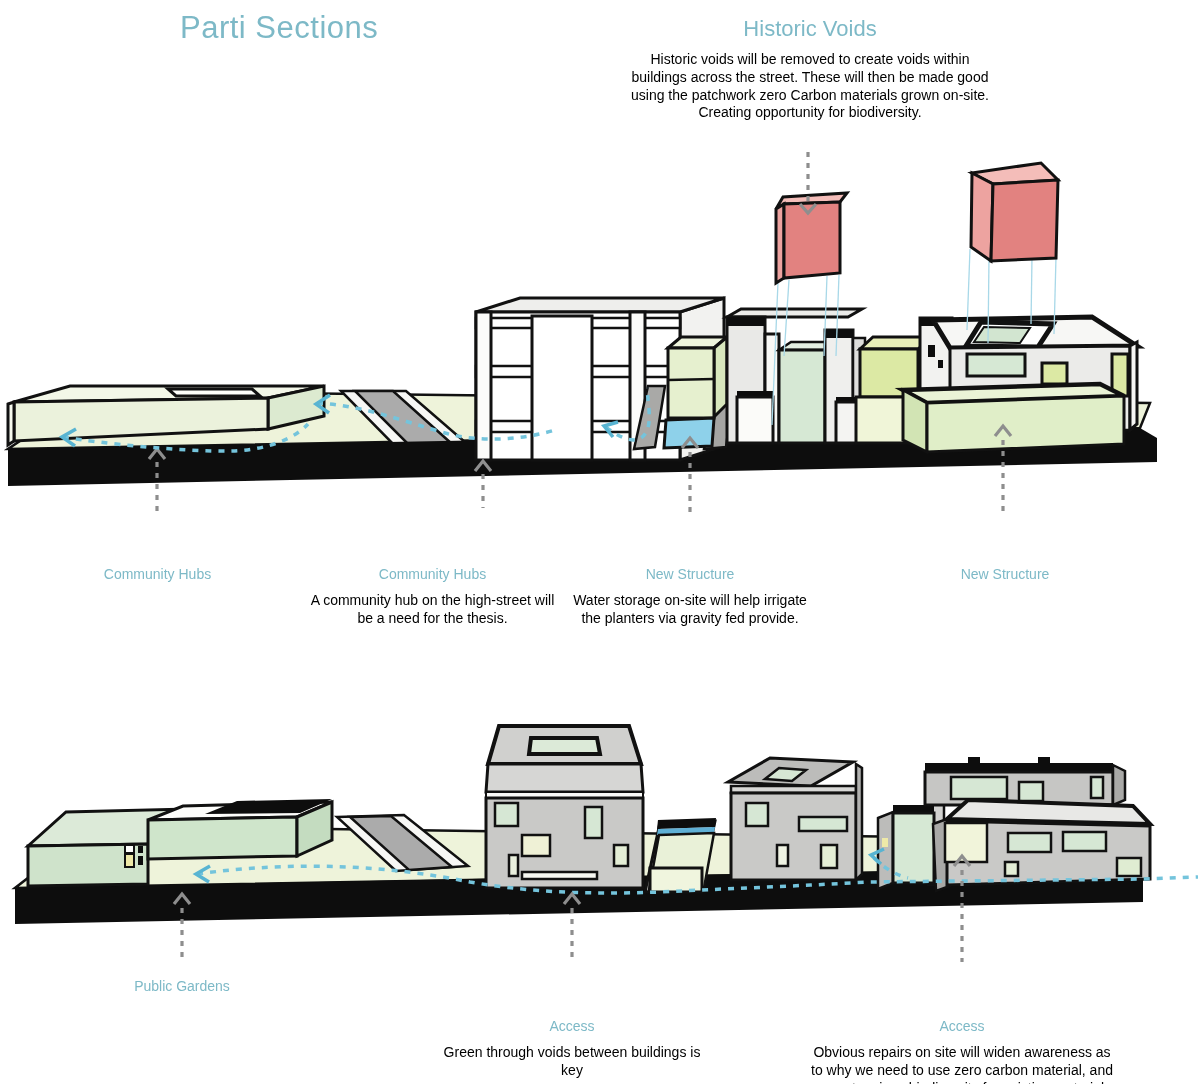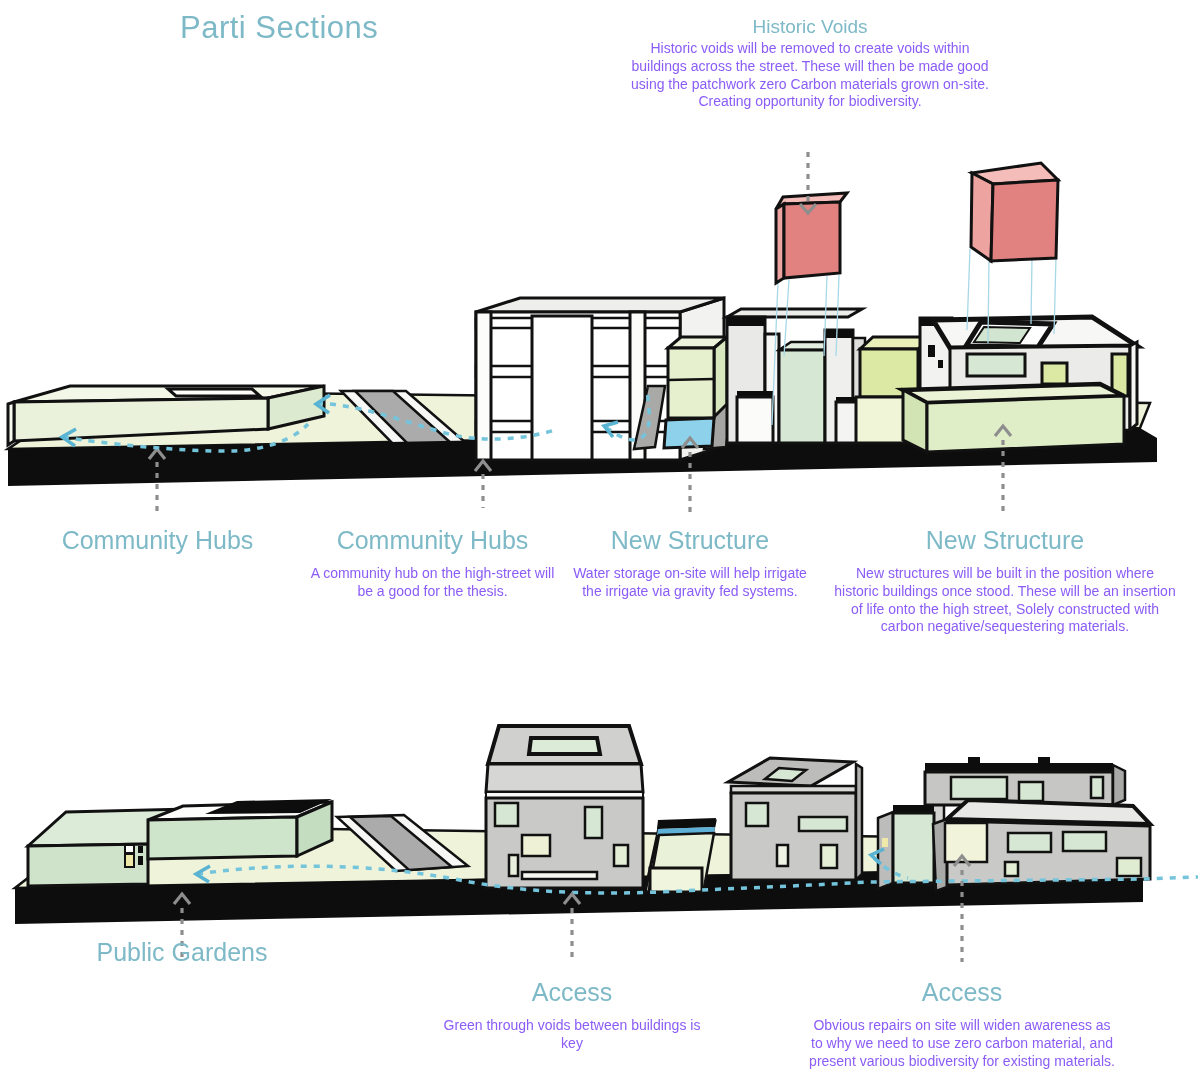--- a/index.html
+++ b/index.html
@@ -1,25 +1,25 @@
 <!DOCTYPE html>
 <html><head>
 <meta charset="utf-8">
 <style>
   html,body{margin:0;padding:0;background:#ffffff;}
   .canvas{position:relative;width:1200px;height:1084px;background:#ffffff;overflow:hidden;
           font-family:Liberation Sans, sans-serif;}
   .page-title{position:absolute;left:180px;top:10px;font-size:31px;font-weight:400;
               letter-spacing:.5px;}
   .hv-block{position:absolute;left:630px;top:16px;width:360px;text-align:center;}
-  .hv-heading{font-size:19px;margin-bottom:2px;}
+  .hv-heading{font-size:22px;margin-bottom:9px;}
   .teal{color:#7db9c7;}
-  .body-text{font-size:14px;line-height:1.27;color:#8b5cf6;}
+  .body-text{font-size:14px;line-height:1.27;color:#000000;}
   .ann{position:absolute;text-align:center;}
-  .ann-h{font-size:25px;margin-bottom:10px;}
+  .ann-h{font-size:14px;margin-bottom:10px;margin-top:40px;}
   svg{position:absolute;left:0;display:block;}
   .svg-top{top:130px;}
   .svg-bottom{top:690px;}
 </style>
 </head>
 <body>
 
 <div class="canvas">
 
   <div class="page-title teal">Parti Sections</div>
@@ -257,29 +257,28 @@
       <line x1="962" y1="870" x2="962" y2="962" stroke-dasharray="5 6"></line>
       <polyline points="954,866 962,856 970,866"></polyline>
     </g>
   </svg>
 
   <div class="ann" style="left:30px;top:526px;width:255px">
     <div class="ann-h teal">Community Hubs</div>
   </div>
   <div class="ann" style="left:305px;top:526px;width:255px">
     <div class="ann-h teal">Community Hubs</div>
-    <div class="body-text">A community hub on the high-street will be a good for the thesis.</div>
+    <div class="body-text">A community hub on the high-street will be a need for the thesis.</div>
   </div>
   <div class="ann" style="left:565px;top:526px;width:250px">
     <div class="ann-h teal">New Structure</div>
-    <div class="body-text">Water storage on-site will help irrigate the irrigate via gravity fed systems.</div>
+    <div class="body-text">Water storage on-site will help irrigate the planters via gravity fed provide.</div>
   </div>
   <div class="ann" style="left:832px;top:526px;width:346px">
     <div class="ann-h teal">New Structure</div>
-    <div class="body-text">New structures will be built in the position where historic buildings once stood. These will be an insertion of life onto the high street, Solely constructed with carbon negative/sequestering materials.</div>
   </div>
 
   <div class="ann" style="left:57px;top:938px;width:250px">
     <div class="ann-h teal">Public Gardens</div>
   </div>
   <div class="ann" style="left:442px;top:978px;width:260px">
     <div class="ann-h teal">Access</div>
     <div class="body-text">Green through voids between buildings is key</div>
   </div>
   <div class="ann" style="left:807px;top:978px;width:310px">

